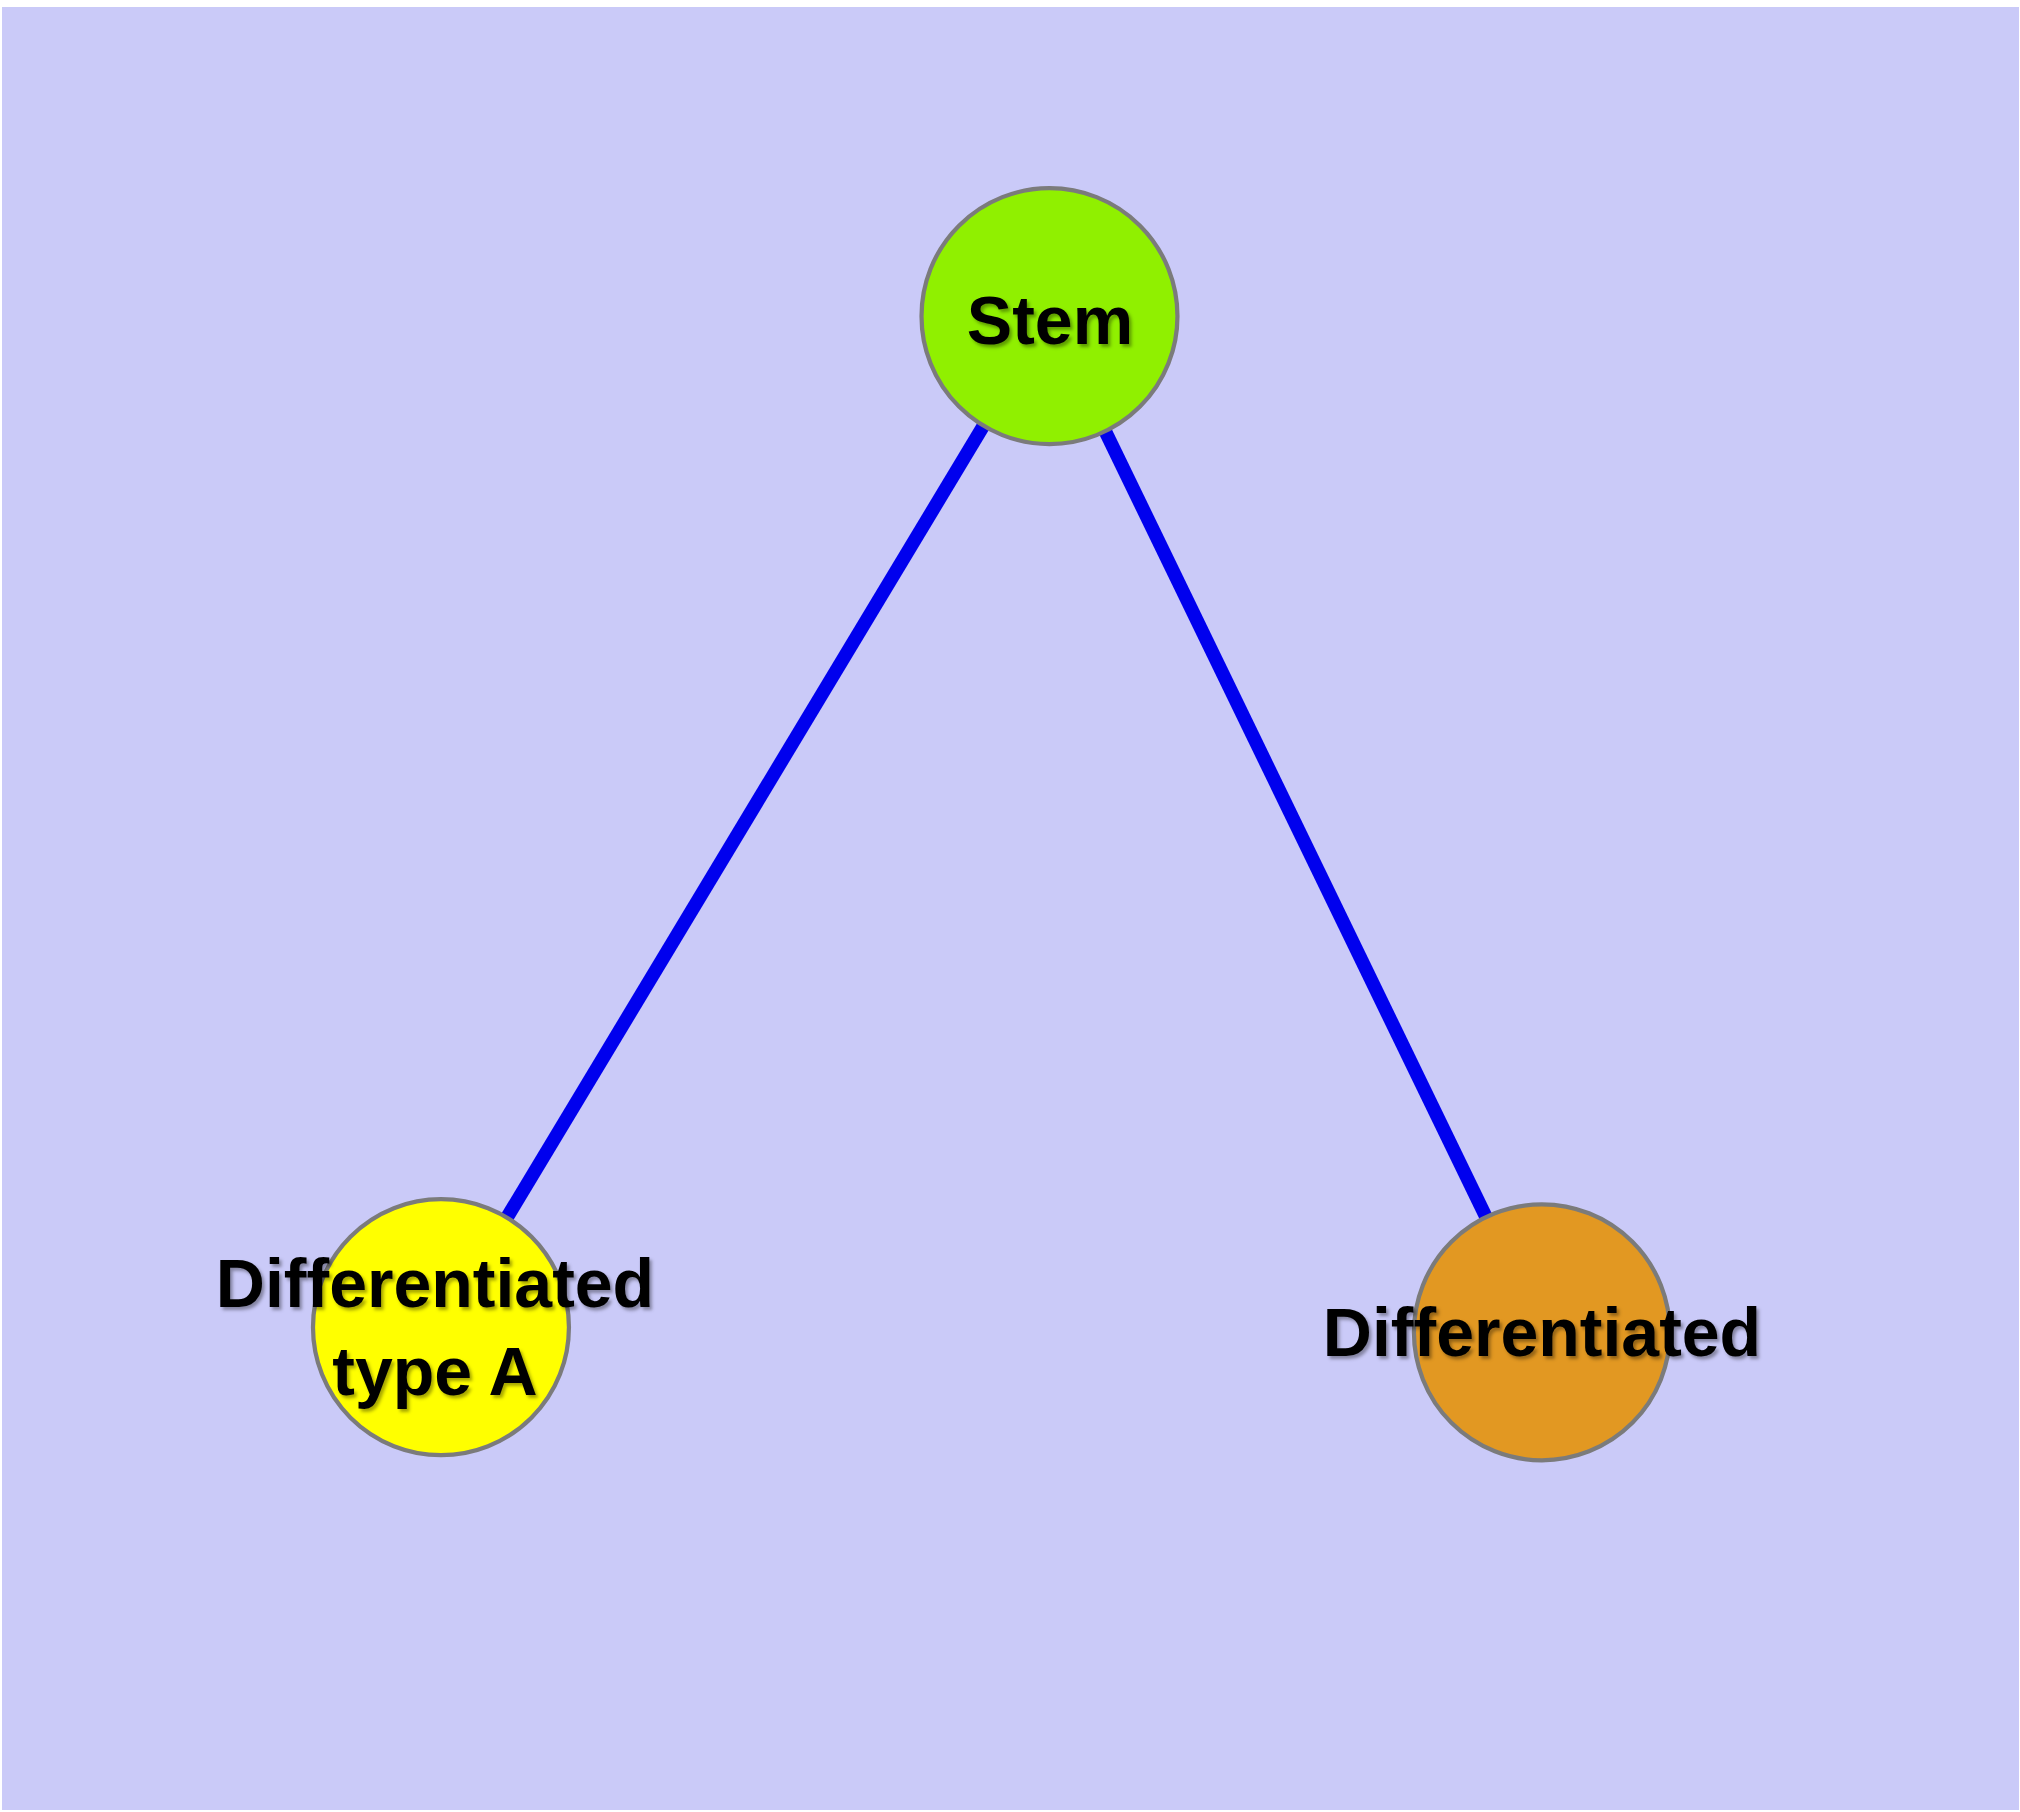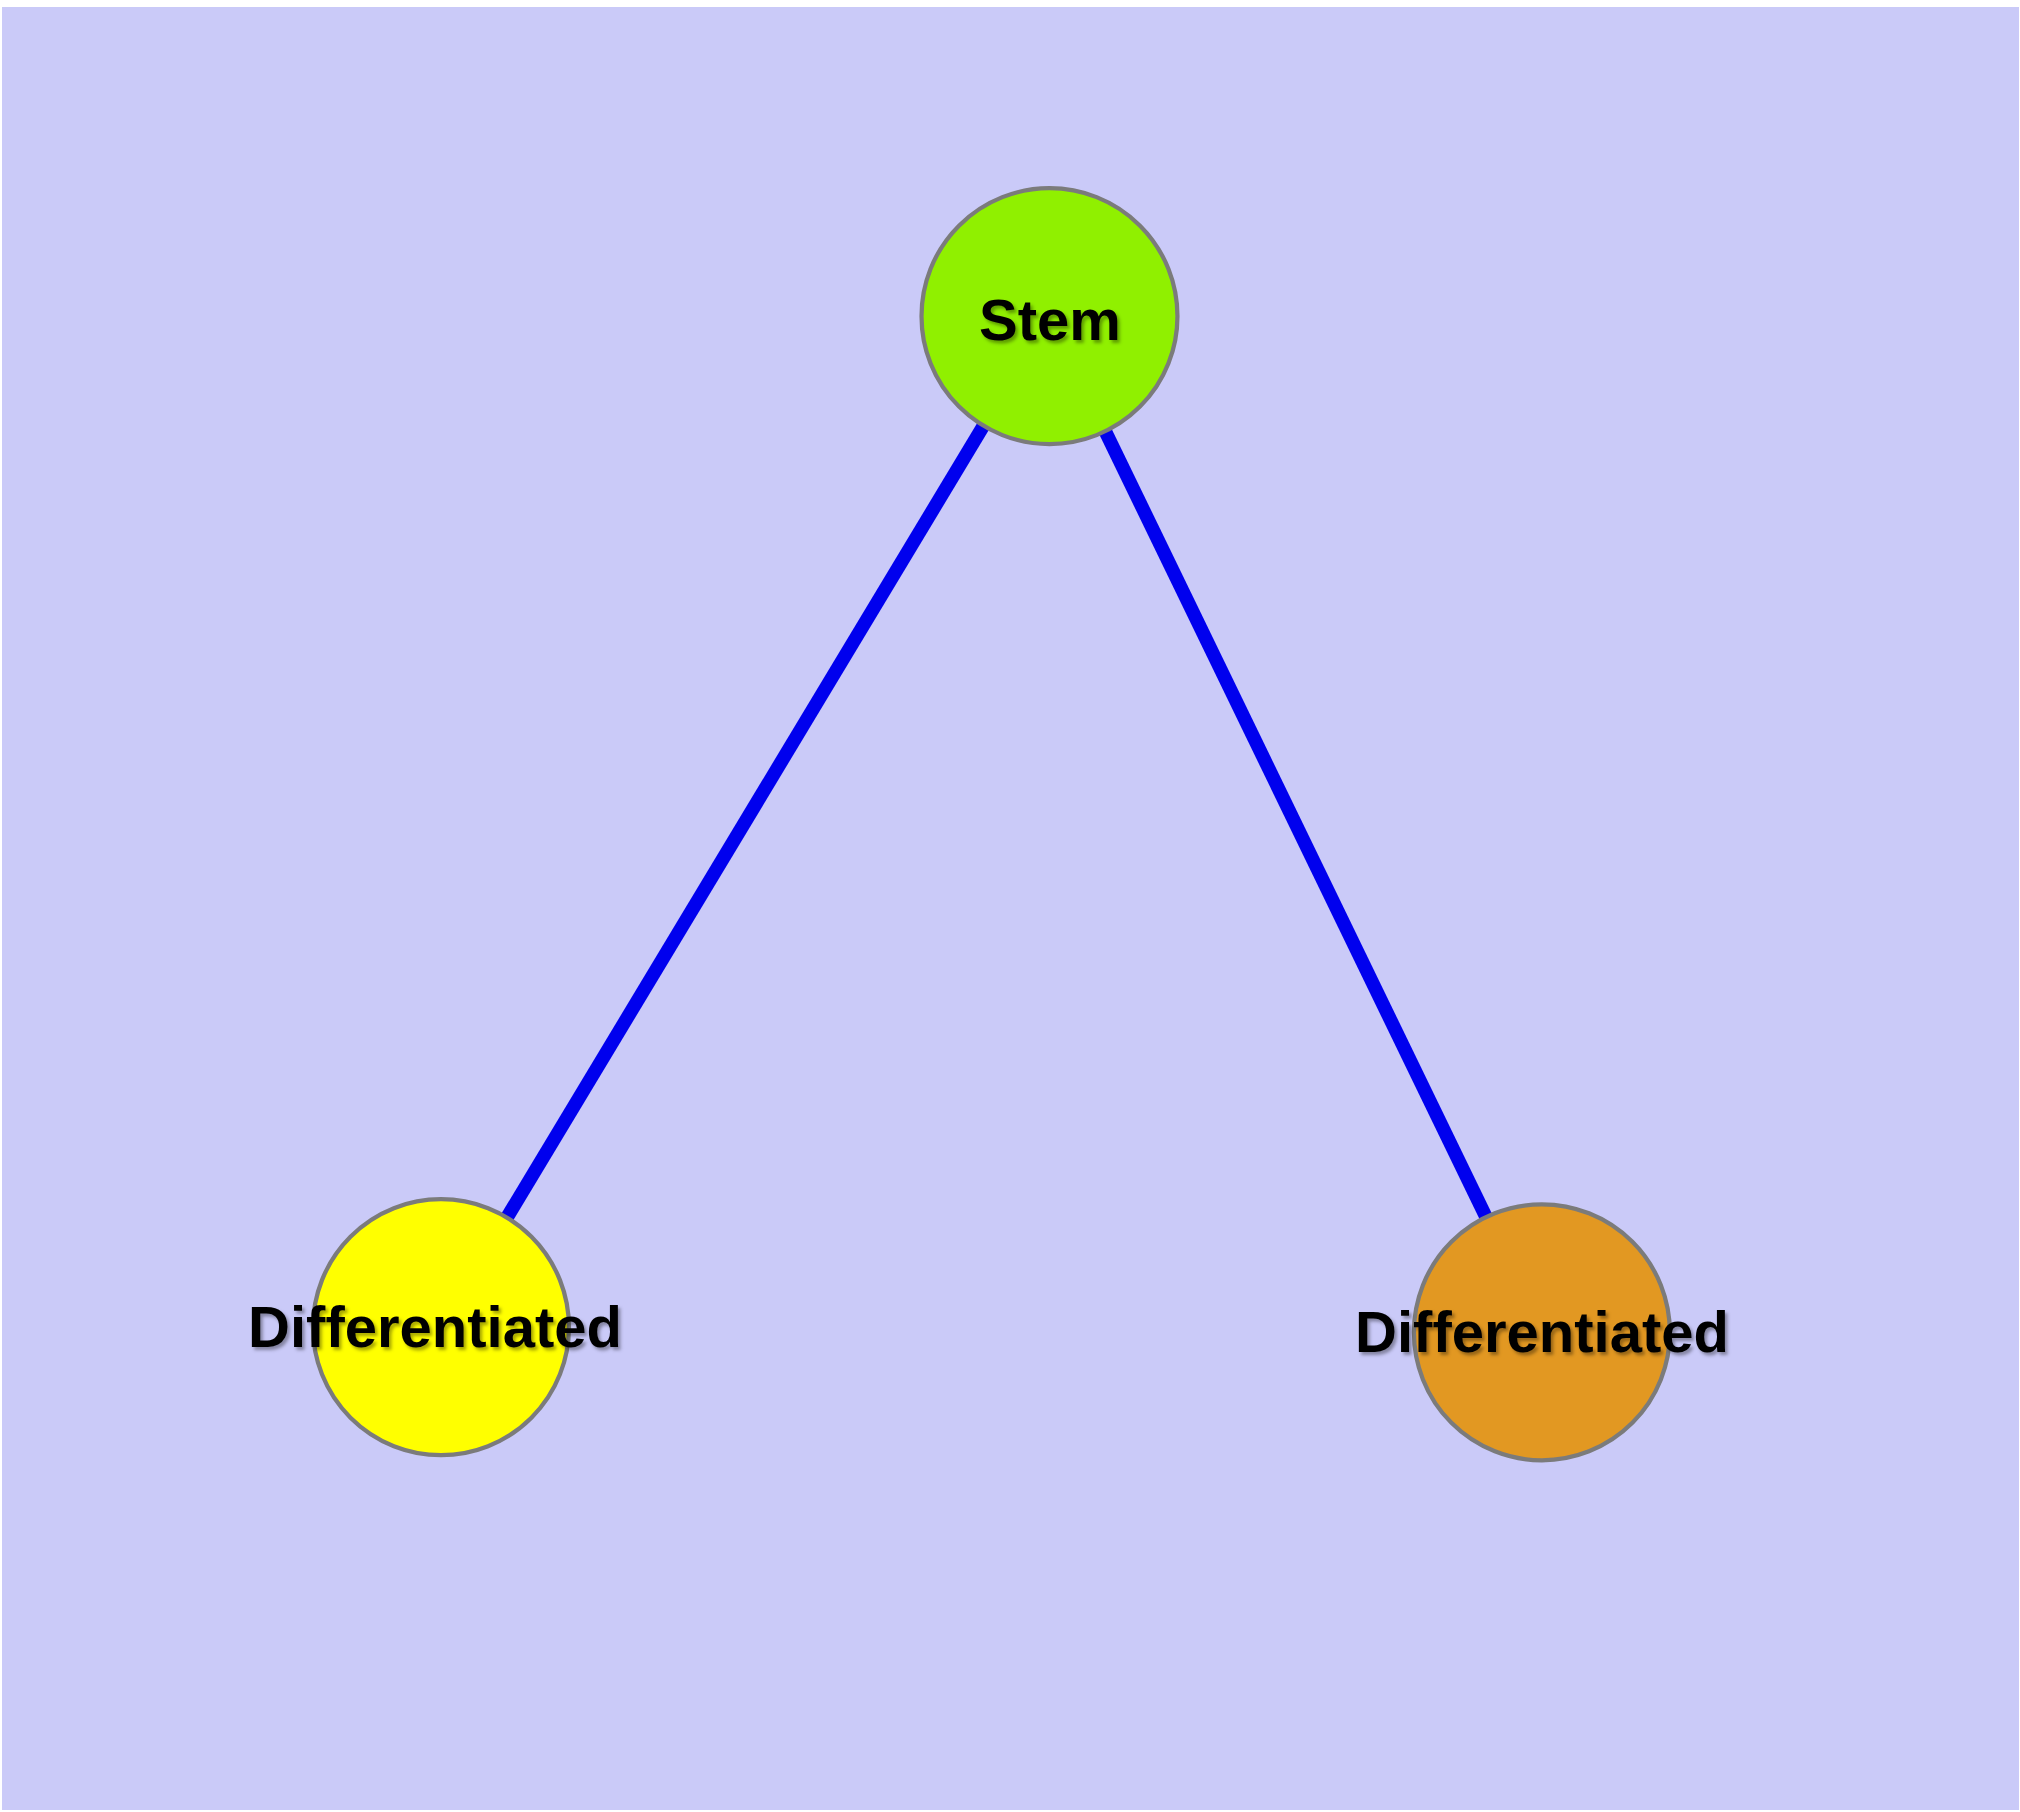--- a/index.html
+++ b/index.html
@@ -36,21 +36,21 @@
   }
   .node-circle {
     stroke: #7B7B7B;
     stroke-width: 5;
   }
   .node-label {
     position: absolute;
     transform: translate(-50%, -50%);
     text-align: center;
     color: #000000;
-    font-size: 58px;
+    font-size: 68px;
     font-weight: bold;
     line-height: 88px;
     white-space: nowrap;
     text-shadow: 2.5px 3.4px 3.4px rgba(0, 0, 0, 0.35);
   }
   .node-label .label-line {
     display: block;
   }
 </style>
 </head>
@@ -68,19 +68,20 @@
     <circle class="node-circle" cx="520" cy="1566" r="151" fill="#FFFF00"></circle>
     <circle class="node-circle" cx="1819" cy="1572" r="151" fill="#E29822"></circle>
   </svg>
 
   <div class="node-label" style="left:1050px; top:320px;">
     <span class="label-line">Stem</span>
   </div>
 
   <div class="node-label" style="left:435px; top:1327px;">
     <span class="label-line">Differentiated</span>
+    <span class="label-line">type A</span>
   </div>
 
   <div class="node-label" style="left:1542px; top:1332px;">
     <span class="label-line">Differentiated</span>
   </div>
 </div>
 
 
 </body></html>

